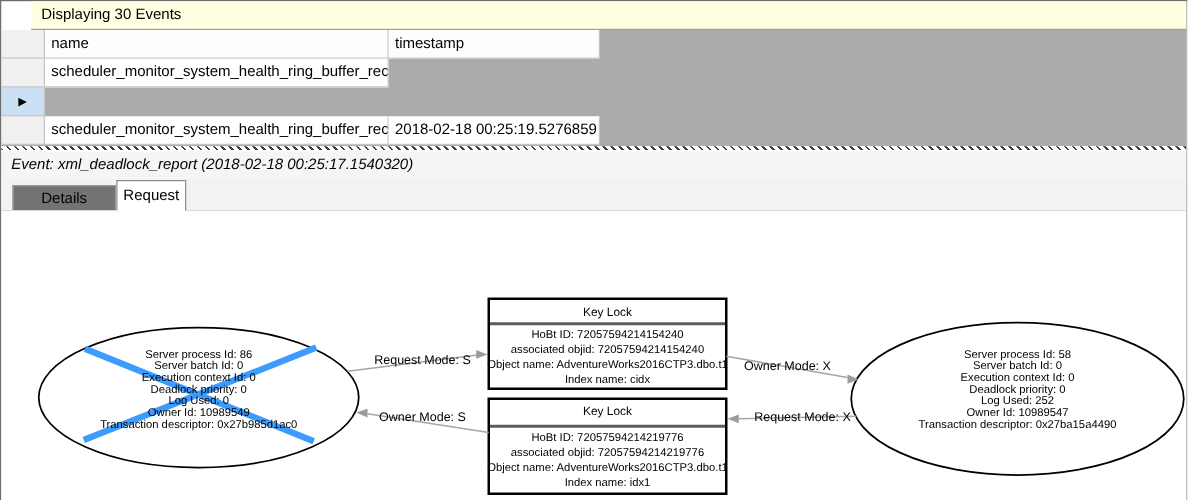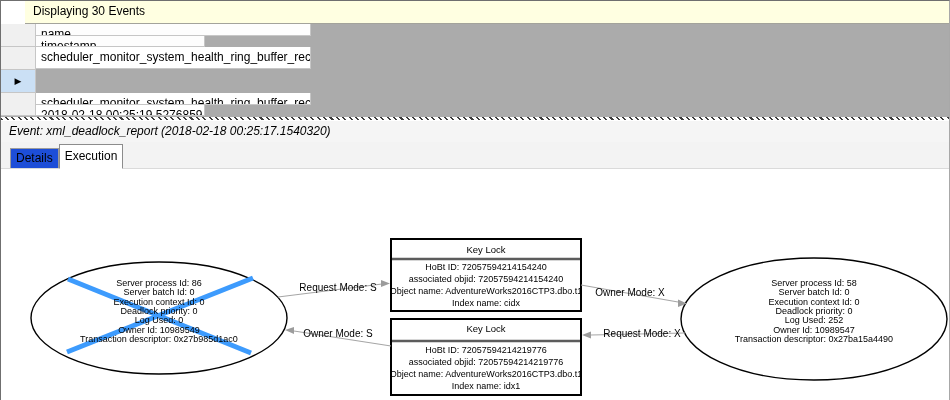--- a/index.html
+++ b/index.html
@@ -17,21 +17,21 @@
   }
   
   .grid { position:absolute; top:23px; left:0; right:0; height:93px; background:#ababab; }
   .grid-table { position:absolute; top:0; left:0; width:479px; }
   .grid-row { display:flex; height:23px; }
   .cell {
     box-sizing:border-box; border-right:1px solid #c6c6c6; border-bottom:1px solid #c6c6c6;
     line-height:21px; overflow:hidden; white-space:nowrap; background:#fff;
   }
   .cell.sel  { width:35px; background:#f0f0f0; text-align:center; }
-  .rowbody   { display:flex;flex-direction:column; }
+  .rowbody   { display:flex; }
   .cell.name { width:275px; padding-left:5px; }
   .cell.ts   { width:169px; padding-left:5px; }
   .grid-row.header .cell { background:#fdfdfd; }
   .grid-row.header .cell.sel { background:#f0f0f0; }
   .grid-row.selected .rowbody { outline:1px dotted #111; outline-offset:-1px; }
   .grid-row.selected .cell.name, .grid-row.selected .cell.ts { background:#3399ff; color:#fff; }
   .grid-row.selected .cell.sel { background:#cbe0f5; }
   .marker { font-size:9px; color:#000; }
   
   .marquee {
@@ -46,22 +46,22 @@
     background:#f5f5f5; line-height:21px; padding-left:8px;font-style:italic;
   }
   
   .tabstrip {
     position:absolute; top:141px; left:0; right:0; height:27px; box-sizing:border-box;
     background:#f3f3f3; border-bottom:1px solid #dadada;
     display:flex; align-items:flex-end; padding-left:9px;
   }
   .tab { box-sizing:border-box; text-align:center; cursor:default; }
   .tab.inactive {
-    height:20px; line-height:18px; padding:0 5px;
-    background:#1d4ed8; border:1px solid #9c9c9c; border-bottom:none;
+    height:20px; line-height:18px; padding:0 22px;
+    background:#737373; border:1px solid #9c9c9c; border-bottom:none;
   }
   .tab.active {
     height:25px; line-height:23px; padding:0 5px; position:relative; z-index:2;
     background:#fff; border:1px solid #8c8c8c; border-bottom:1px solid #fff; margin-bottom:-1px;
   }
   
   .tabpage { position:absolute; top:168px; left:0; right:0; bottom:0; background:#fff; }
   svg.graph { position:absolute; top:0; left:0; }
   .nshape  { fill:#fff; stroke:#000; stroke-width:1.4; }
   .lockrect{ fill:#fff; stroke:#000; stroke-width:2; }
@@ -120,21 +120,21 @@
   </div>
 
   <div class="marquee">
       <div class="marquee-inner"></div>
     </div>
 
   <div class="eventbar">Event: xml_deadlock_report (2018-02-18 00:25:17.1540320)</div>
 
   <div class="tabstrip">
     <div class="tab inactive">Details</div>
-    <div class="tab active">Execution</div>
+    <div class="tab active">Request</div>
   </div>
 
   <div class="tabpage">
     <svg class="graph" width="948" height="231" viewBox="0 0 948 231">
 
       <g>
         <ellipse class="nshape" cx="158" cy="149" rx="128" ry="56"></ellipse>
         <line class="xline" x1="67" y1="110" x2="250" y2="184" stroke="#3d9bfd"></line>
         <line class="xline" x1="252" y1="109" x2="66" y2="183" stroke="#3d9bfd"></line>
         <text class="ntext" x="158" y="117">Server process Id: 86</text>

